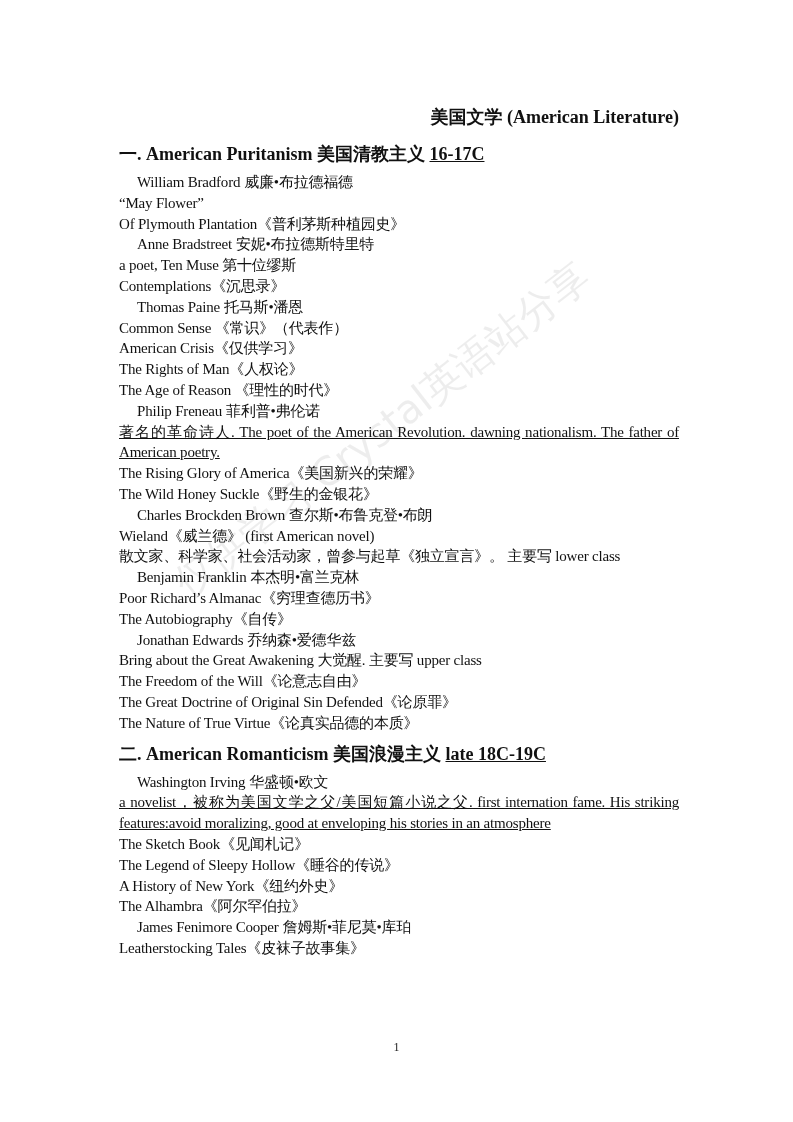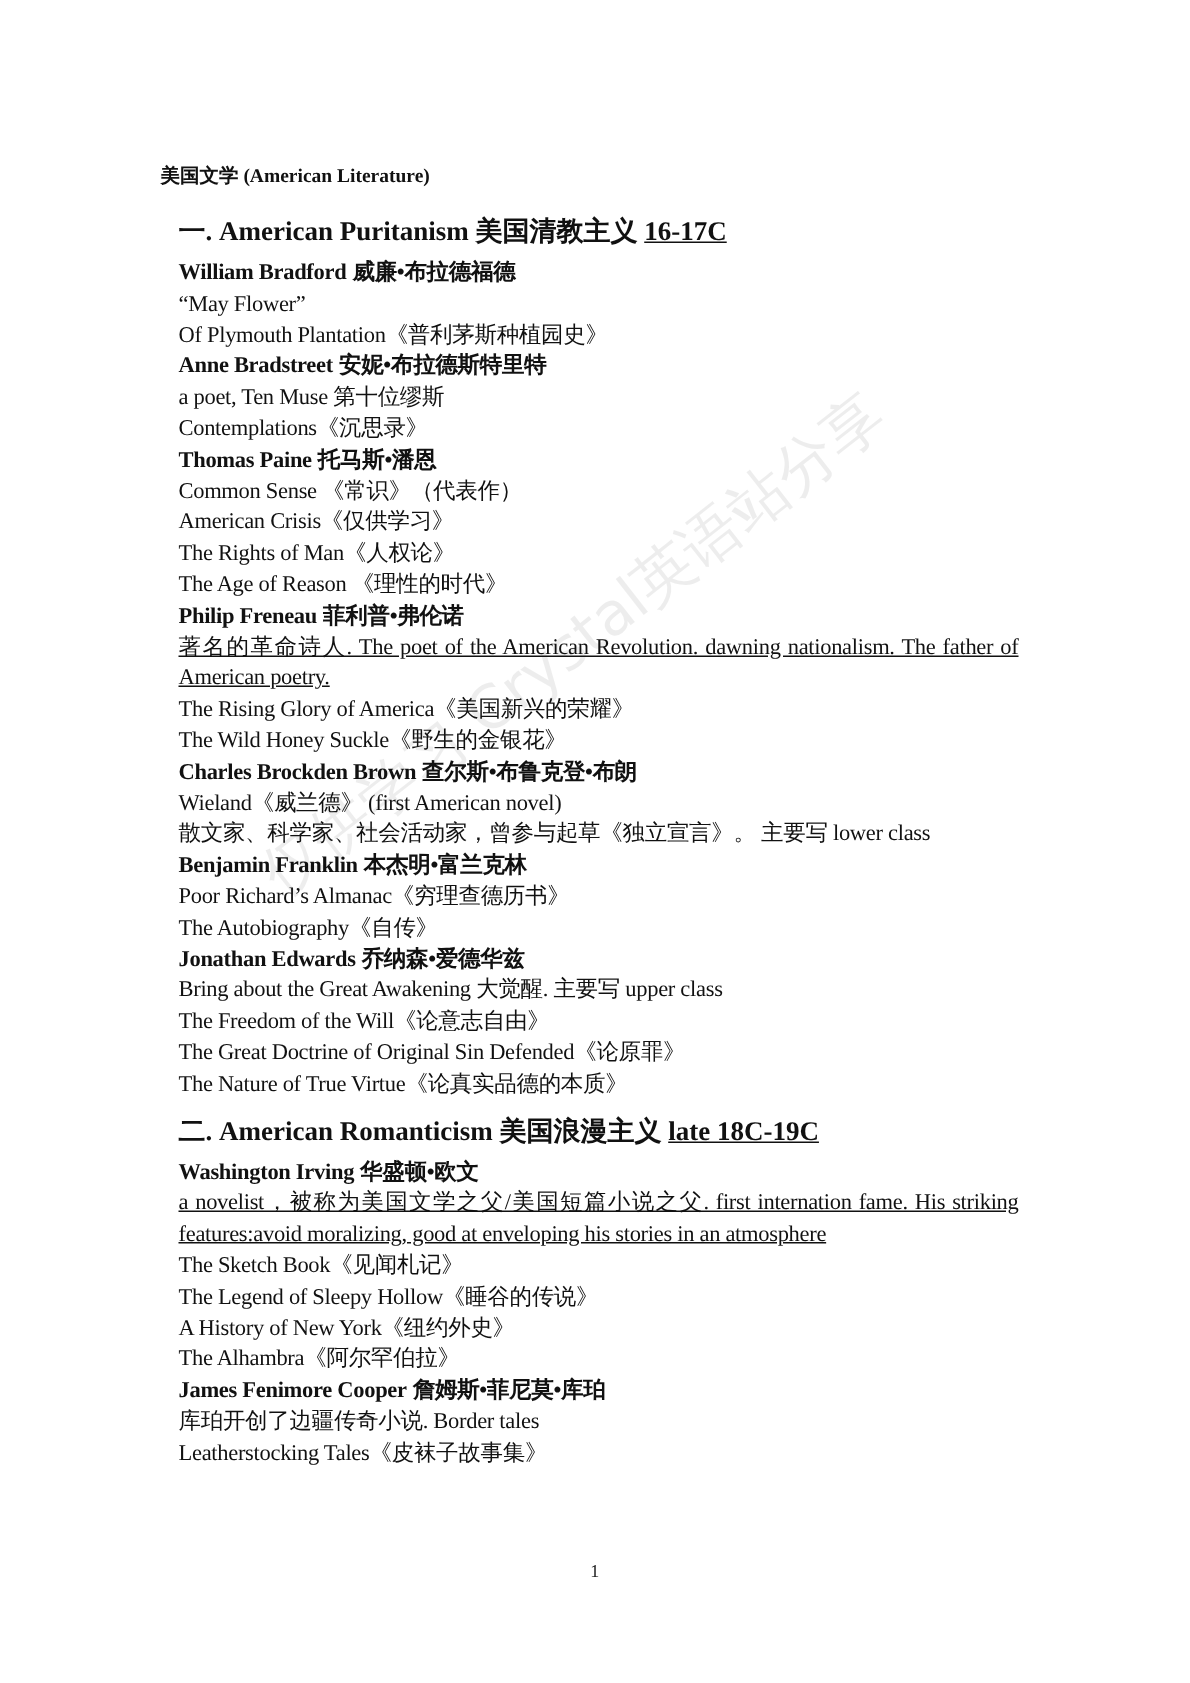--- a/index.html
+++ b/index.html
@@ -1,26 +1,26 @@
 <!DOCTYPE html>
 <html><head>
 <meta charset="utf-8">
 <style>
   html, body { margin: 0; padding: 0; background: #ffffff; }
   body { width: 793px; height: 1122px; position: relative; overflow: hidden;
          font-family: "Liberation Serif", "DejaVu Serif", serif; color: #111; }
   .page { position: absolute; left: 119px; top: 104px; width: 560px; }
-  .doc-title { text-align: left; font-weight: bold; font-size: 13px;
+  .doc-title { text-align: right; font-weight: bold; font-size: 18px;
                line-height: 26px; margin-left: -12px; height: 30px; }
   .section-heading { font-weight: bold; font-size: 18px; line-height: 26px;
                      margin-top: 7px; margin-bottom: 5px; white-space: nowrap; }
   .section-heading .u { text-decoration: underline; }
   .line { font-size: 15px; line-height: 20.8px; white-space: nowrap; letter-spacing: -0.2px; }
   .line.wrap { white-space: normal; text-align: justify; text-decoration: underline; }
-  .author { font-weight: bold; }
+  .author { font-weight: normal; margin-left: 18px; }
   .author .cn { margin-left: 4px; }
   .page-number { position: absolute; top: 1040px; left: 0; width: 793px;
                  text-align: center; font-size: 12px; color: #222; }
   .watermark { position: absolute; left: 180px; top: 560px; font-size: 40px;
                color: rgba(0,0,0,0.07); transform: rotate(-38deg);
                transform-origin: left center; white-space: nowrap;
                font-family: "DejaVu Sans", sans-serif; pointer-events: none; }
 </style>
 </head>
 <body>
@@ -76,17 +76,16 @@
   </div>
 
   <div class="line author"><span>Washington Irving</span><span class="cn">华盛顿•欧文</span></div>
   <div class="line wrap">a novelist，被称为美国文学之父/美国短篇小说之父. first internation fame. His striking features:avoid moralizing, good at enveloping his stories in an atmosphere</div>
   <div class="line">The Sketch Book《见闻札记》</div>
   <div class="line">The Legend of Sleepy Hollow《睡谷的传说》</div>
   <div class="line">A History of New York《纽约外史》</div>
   <div class="line">The Alhambra《阿尔罕伯拉》</div>
 
   <div class="line author"><span>James Fenimore Cooper</span><span class="cn">詹姆斯•菲尼莫•库珀</span></div>
-  <div class="line">库珀开创了边疆传奇小说. Border tales</div>
   <div class="line">Leatherstocking Tales《皮袜子故事集》</div>
 </div>
 
 <div class="page-number">1</div>
 
 </body></html>

